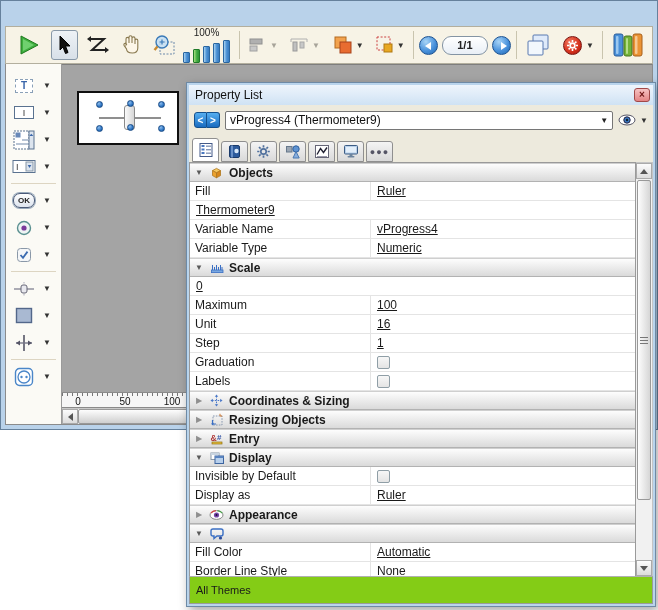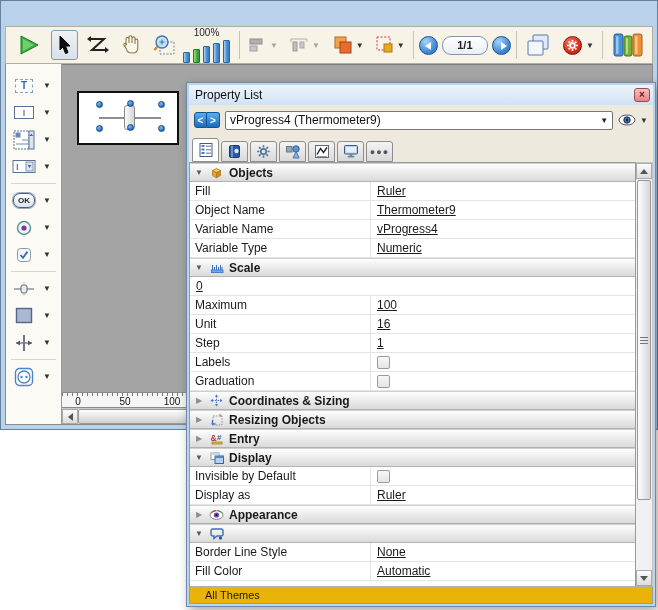--- a/index.html
+++ b/index.html
@@ -112,22 +112,22 @@
   .cb{width:13px;height:13px;border:1px solid #8f9ea6;border-radius:2px;background:linear-gradient(#f7f7f7,#e4e4e4);}
   .vscroll{width:17px;background:#f1f1f1;border:1px solid #c4c4c4;border-left:none;display:flex;flex-direction:column;flex:0 0 auto;}
   .vs-btn{height:16px;background:linear-gradient(#fcfcfc,#dcdcdc);border:1px solid #aaa;display:flex;align-items:center;justify-content:center;flex:0 0 auto;}
   .vs-btn i{width:0;height:0;border-left:4px solid transparent;border-right:4px solid transparent;}
   .vs-btn.up i{border-bottom:5px solid #555;}
   .vs-btn.down i{border-top:5px solid #555;}
   .vs-thumb{height:320px;margin:1px;border:1px solid #999;border-radius:2px;background:linear-gradient(90deg,#fdfdfd,#d6d6d6);
     display:flex;align-items:center;justify-content:center;}
   .vs-grip{width:8px;height:7px;background:repeating-linear-gradient(#777 0 1px,transparent 1px 3px);}
   .vs-track{flex:1;}
-  .pl-footer{height:18px;background:#eab308;border:1px solid #9a9a9a;border-top:1px solid #b0b0b0;display:flex;align-items:center;
-    padding-left:15px;font-size:11px;flex:0 0 auto;margin-top:-1px;}
+  .pl-footer{height:28px;background:#84cc16;border:1px solid #9a9a9a;border-top:1px solid #b0b0b0;display:flex;align-items:center;
+    padding-left:6px;font-size:11px;flex:0 0 auto;margin-top:-1px;}
   svg{display:block;}
 </style>
 </head>
 <body>
 
 <div id="main-window">
 
   <div class="mw-frame">
     <div class="mw-toolbar">
       <span class="tbtn" style="margin-left:4px;">
@@ -470,21 +470,20 @@
             </svg>
           </span>
         <span class="stitle">Objects</span>
       </div>
 
       <div class="prow">
         <span class="lab">Fill</span>
         <span class="val">Ruler</span>
       </div>
       <div class="prow">
-        <span class="lab">Object Name</span>
         <span class="val">Thermometer9</span>
       </div>
       <div class="prow">
         <span class="lab">Variable Name</span>
         <span class="val">vProgress4</span>
       </div>
       <div class="prow">
         <span class="lab">Variable Type</span>
         <span class="val">Numeric</span>
       </div>
@@ -509,27 +508,27 @@
       </div>
       <div class="prow">
         <span class="lab">Unit</span>
         <span class="val">16</span>
       </div>
       <div class="prow">
         <span class="lab">Step</span>
         <span class="val">1</span>
       </div>
       <div class="prow">
-        <span class="lab">Labels</span>
+        <span class="lab">Graduation</span>
         <span class="val">
             <span class="cb"></span>
           </span>
       </div>
       <div class="prow">
-        <span class="lab">Graduation</span>
+        <span class="lab">Labels</span>
         <span class="val">
             <span class="cb"></span>
           </span>
       </div>
 
       <div class="prow sec">
         <span class="disc right">▶</span>
         <span class="sic">
             <svg width="13" height="13" viewBox="0 0 13 13">
               <path d="M6.5 2 V11 M2 6.5 H11" stroke="#4a78c8" stroke-dasharray="1.6 1.2"></path>
@@ -609,26 +608,26 @@
         <span class="disc">▼</span>
         <span class="sic">
             <svg width="14" height="13" viewBox="0 0 14 13">
               <path d="M3 2 H11 q2 0 2 2 V7 q0 2-2 2 H7 L4 11.5 V9 H3 q-2 0-2-2 V4 q0-2 2-2 Z" fill="none" stroke="#3a6fc4" stroke-width="1.4"></path>
               <circle cx="10.5" cy="11" r="1.6" fill="#2a4a9a"></circle>
             </svg>
           </span>
       </div>
 
       <div class="prow">
+        <span class="lab">Fill Color</span>
+        <span class="val">Automatic</span>
+      </div>
+      <div class="prow">
         <span class="lab">Border Line Style</span>
         <span class="val">None</span>
-      </div>
-      <div class="prow">
-        <span class="lab">Fill Color</span>
-        <span class="val">Automatic</span>
       </div>
 
     </div>
 
     <div class="vscroll">
       <span class="vs-btn up">
           <i></i>
         </span>
       <span class="vs-thumb">
           <span class="vs-grip"></span>

